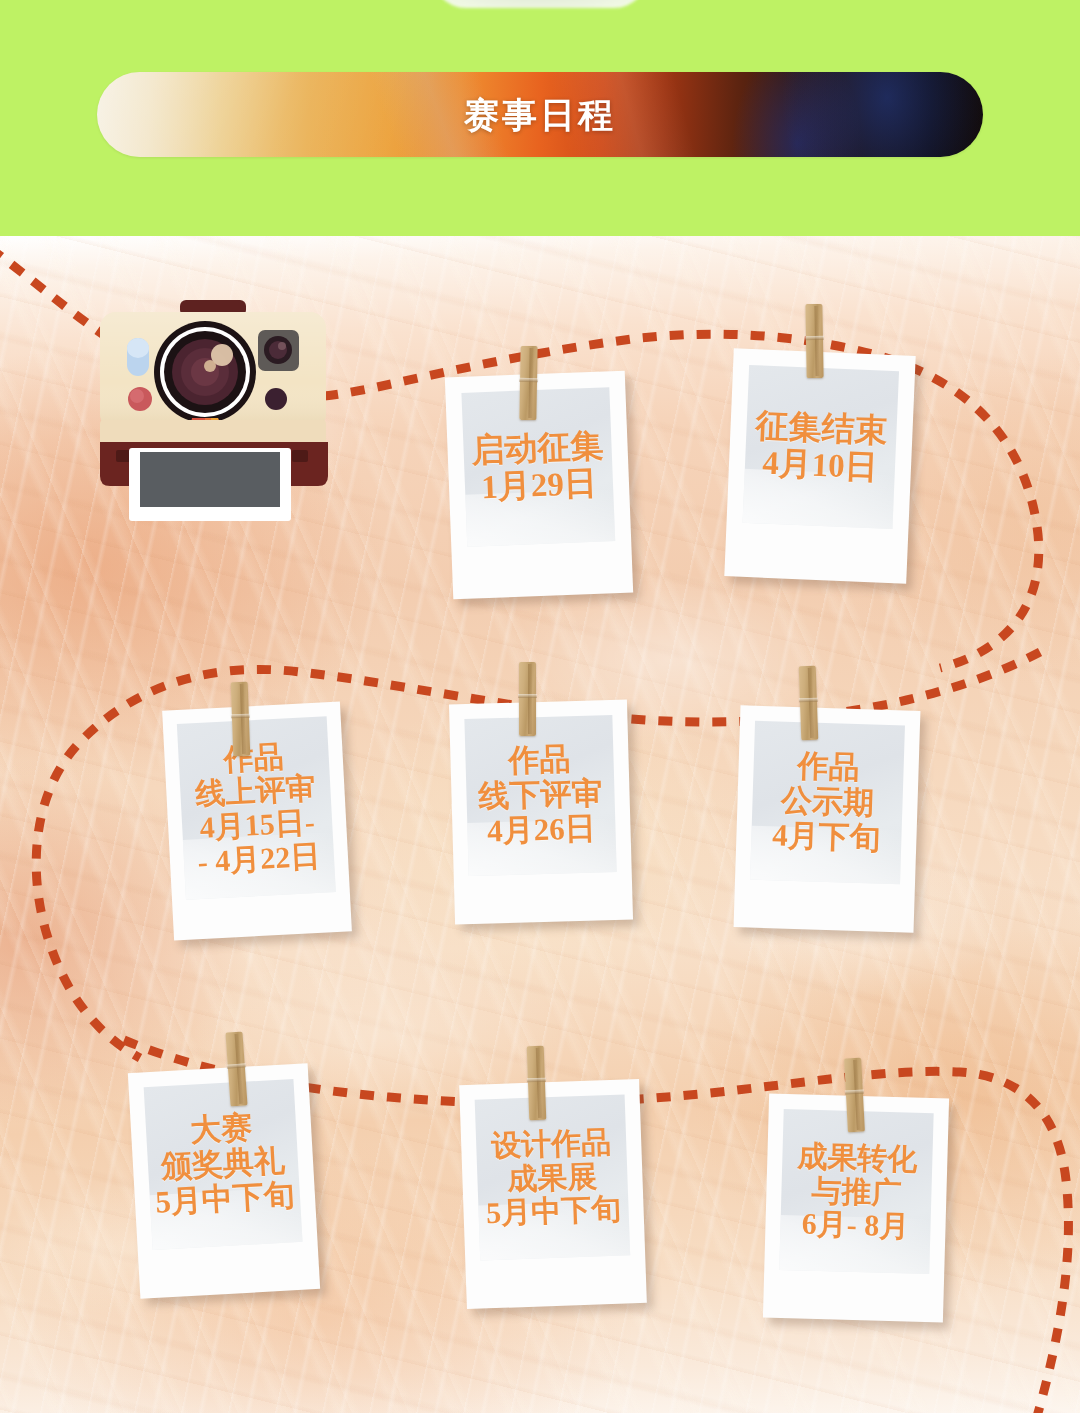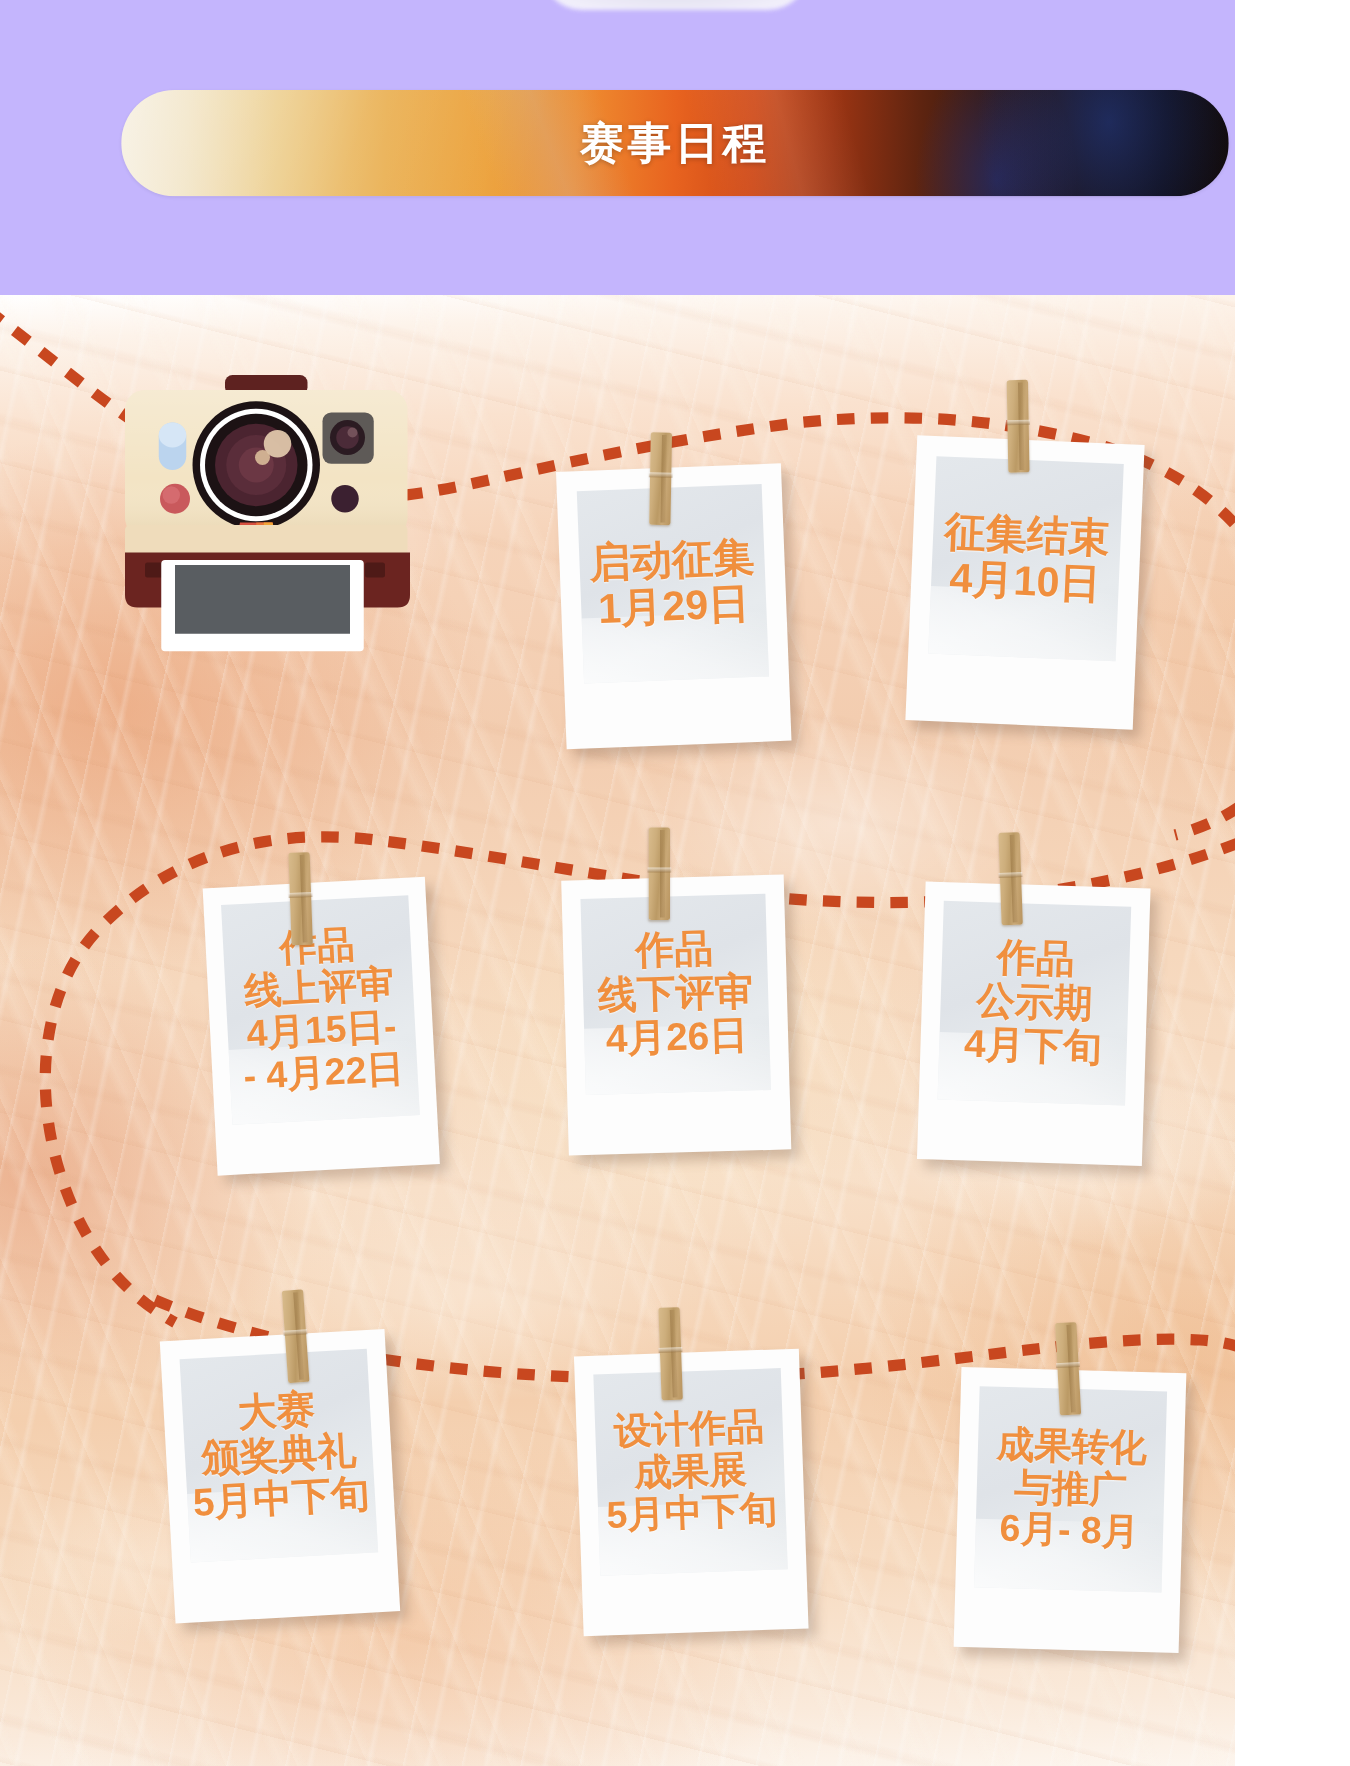--- a/index.html
+++ b/index.html
@@ -8,24 +8,25 @@
   html, body {
     width: 1080px;
     height: 1413px;
     overflow: hidden;
     background: #ffffff;
     font-family: "Liberation Sans", "DejaVu Sans", sans-serif;
   }
 
   #page {
     position: relative;
-    width: 988px;
+    width: 1080px;
     height: 1413px;
-    background: #c4b5fd;
+    background: #bef264;
     overflow: hidden;
+    font-family: Liberation Serif, serif;
   }
 
   
   .top-stub {
     position: absolute;
     left: 432px;
     top: -26px;
     width: 216px;
     height: 34px;
     border-radius: 0 0 120px 120px;

